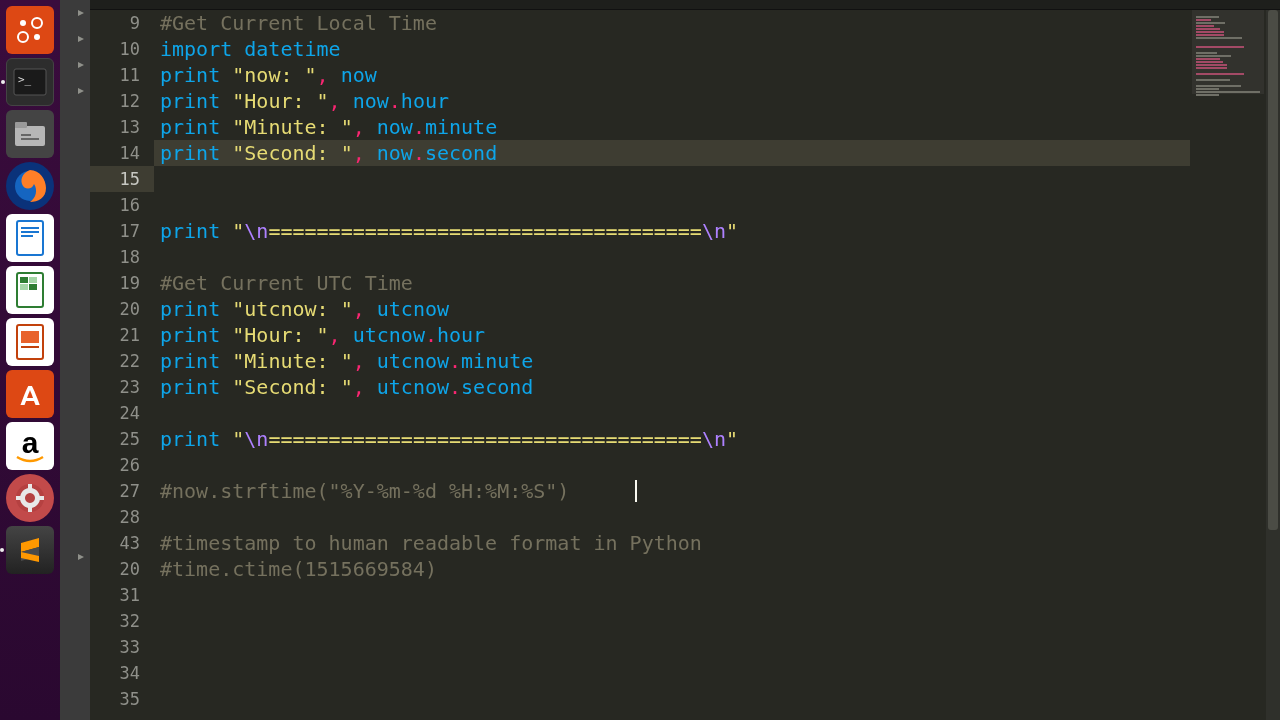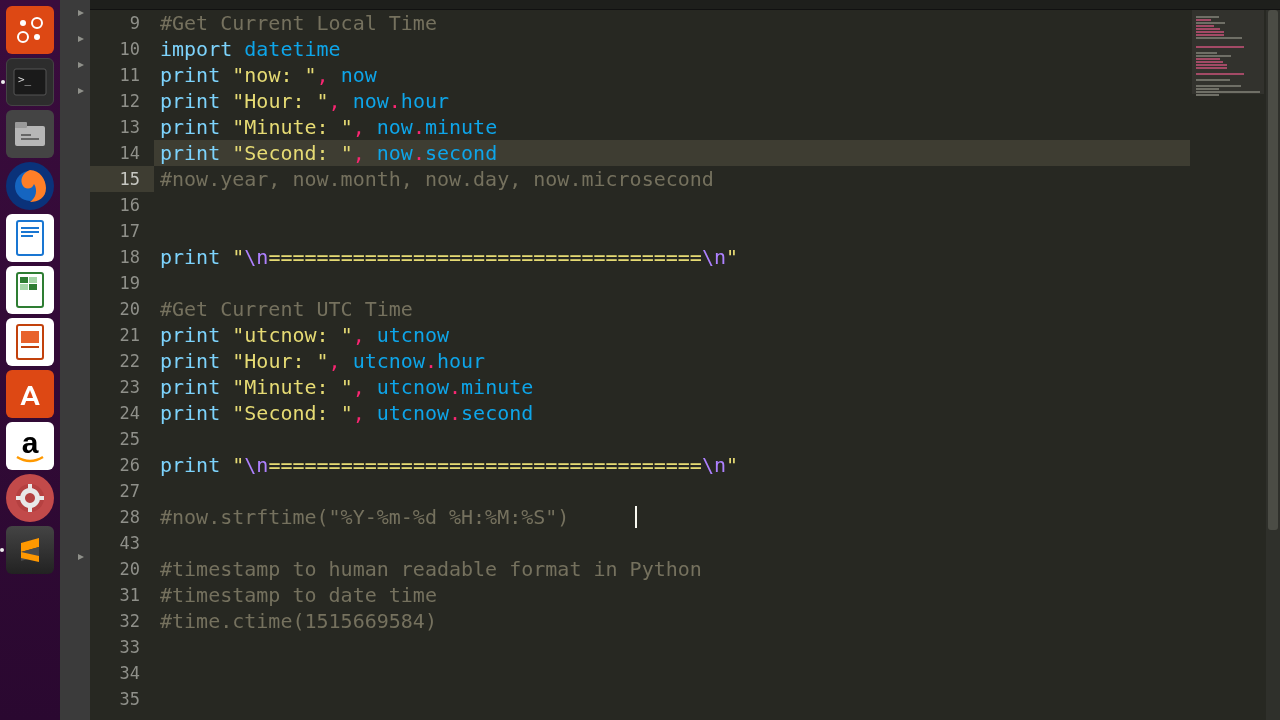--- a/index.html
+++ b/index.html
@@ -43,21 +43,21 @@
   .tabbar { height:10px; background:#1e1f1c; border-bottom:1px solid #111; }
   .gutter { position:absolute; left:0; top:10px; bottom:0; width:64px; background:#272822; }
   .code   { position:absolute; left:64px; top:10px; right:90px; bottom:0; background:#272822; }
   .ln  { height:26px; line-height:26px; font-size:17px; color:#8f908a; text-align:right; padding-right:14px; }
   .ln.cur { background:#3e3d32; color:#c7c8c2; }
   .row { height:26px; line-height:26px; font-size:20px; white-space:pre; color:#f8f8f2; padding-left:6px; position:relative; }
   .row.cur { background:#3e3d32; }
 
   
   .cm { color:#75715e; }         
-  .kw { color:#7dd3fc;text-align:center; }          
+  .kw { color:#0ea5e9;text-align:center; }          
   .op { color:#f92672; }          
   .st { color:#e6db74; }          
   .es { color:#ae81ff; }          
   .fn { color:#66d9ef; }          
   .id { color:#0ea5e9; }
 
   
   .caret { position:absolute; width:2px; height:22px; background:#f8f8f0; top:2px; }
 
   
@@ -219,37 +219,35 @@
       <div class="ln">34</div>
       <div class="ln">35</div>
     </div>
   <div class="code" id="code">
       <div class="row"><span class="cm">#Get Current Local Time</span></div>
       <div class="row"><span class="kw">import</span><span class="id"> datetime</span></div>
       <div class="row"><span class="kw">print</span><span class="id"> </span><span class="st">"now: "</span><span class="op">,</span><span class="id"> now</span></div>
       <div class="row"><span class="kw">print</span><span class="id"> </span><span class="st">"Hour: "</span><span class="op">,</span><span class="id"> now</span><span class="op">.</span><span class="id">hour</span></div>
       <div class="row"><span class="kw">print</span><span class="id"> </span><span class="st">"Minute: "</span><span class="op">,</span><span class="id"> now</span><span class="op">.</span><span class="id">minute</span></div>
       <div class="row cur"><span class="kw">print</span><span class="id"> </span><span class="st">"Second: "</span><span class="op">,</span><span class="id"> now</span><span class="op">.</span><span class="id">second</span></div>
-      <div class="row"><span class="cm">#now.year, now.month, now.day, now.microsecond</span></div>
       <div class="row"></div>
       <div class="row"></div>
       <div class="row"><span class="kw">print</span><span class="id"> </span><span class="st">"</span><span class="es">\n</span><span class="st">====================================</span><span class="es">\n</span><span class="st">"</span></div>
       <div class="row"></div>
       <div class="row"><span class="cm">#Get Current UTC Time</span></div>
       <div class="row"><span class="kw">print</span><span class="id"> </span><span class="st">"utcnow: "</span><span class="op">,</span><span class="id"> utcnow</span></div>
       <div class="row"><span class="kw">print</span><span class="id"> </span><span class="st">"Hour: "</span><span class="op">,</span><span class="id"> utcnow</span><span class="op">.</span><span class="id">hour</span></div>
       <div class="row"><span class="kw">print</span><span class="id"> </span><span class="st">"Minute: "</span><span class="op">,</span><span class="id"> utcnow</span><span class="op">.</span><span class="id">minute</span></div>
       <div class="row"><span class="kw">print</span><span class="id"> </span><span class="st">"Second: "</span><span class="op">,</span><span class="id"> utcnow</span><span class="op">.</span><span class="id">second</span></div>
       <div class="row"></div>
       <div class="row"><span class="kw">print</span><span class="id"> </span><span class="st">"</span><span class="es">\n</span><span class="st">====================================</span><span class="es">\n</span><span class="st">"</span></div>
       <div class="row"></div>
       <div class="row"><span class="cm">#now.strftime("%Y-%m-%d %H:%M:%S")</span><span class="caret" style="left: 481px;"></span></div>
       <div class="row"></div>
       <div class="row"><span class="cm">#timestamp to human readable format in Python</span></div>
-      <div class="row"><span class="cm">#timestamp to date time</span></div>
       <div class="row"><span class="cm">#time.ctime(1515669584)</span></div>
     </div>
 
   <div class="minimap">
     <div class="mm-view"></div>
     <div id="mm-lines">
         <div class="mm-line" style="top: 6px; width: 23px;"></div>
         <div class="mm-line mm-kw" style="top: 9px; width: 15px;"></div>
         <div class="mm-line" style="top: 12px; width: 29px;"></div>
         <div class="mm-line mm-kw mm-str" style="top: 15px; width: 18px;"></div>

